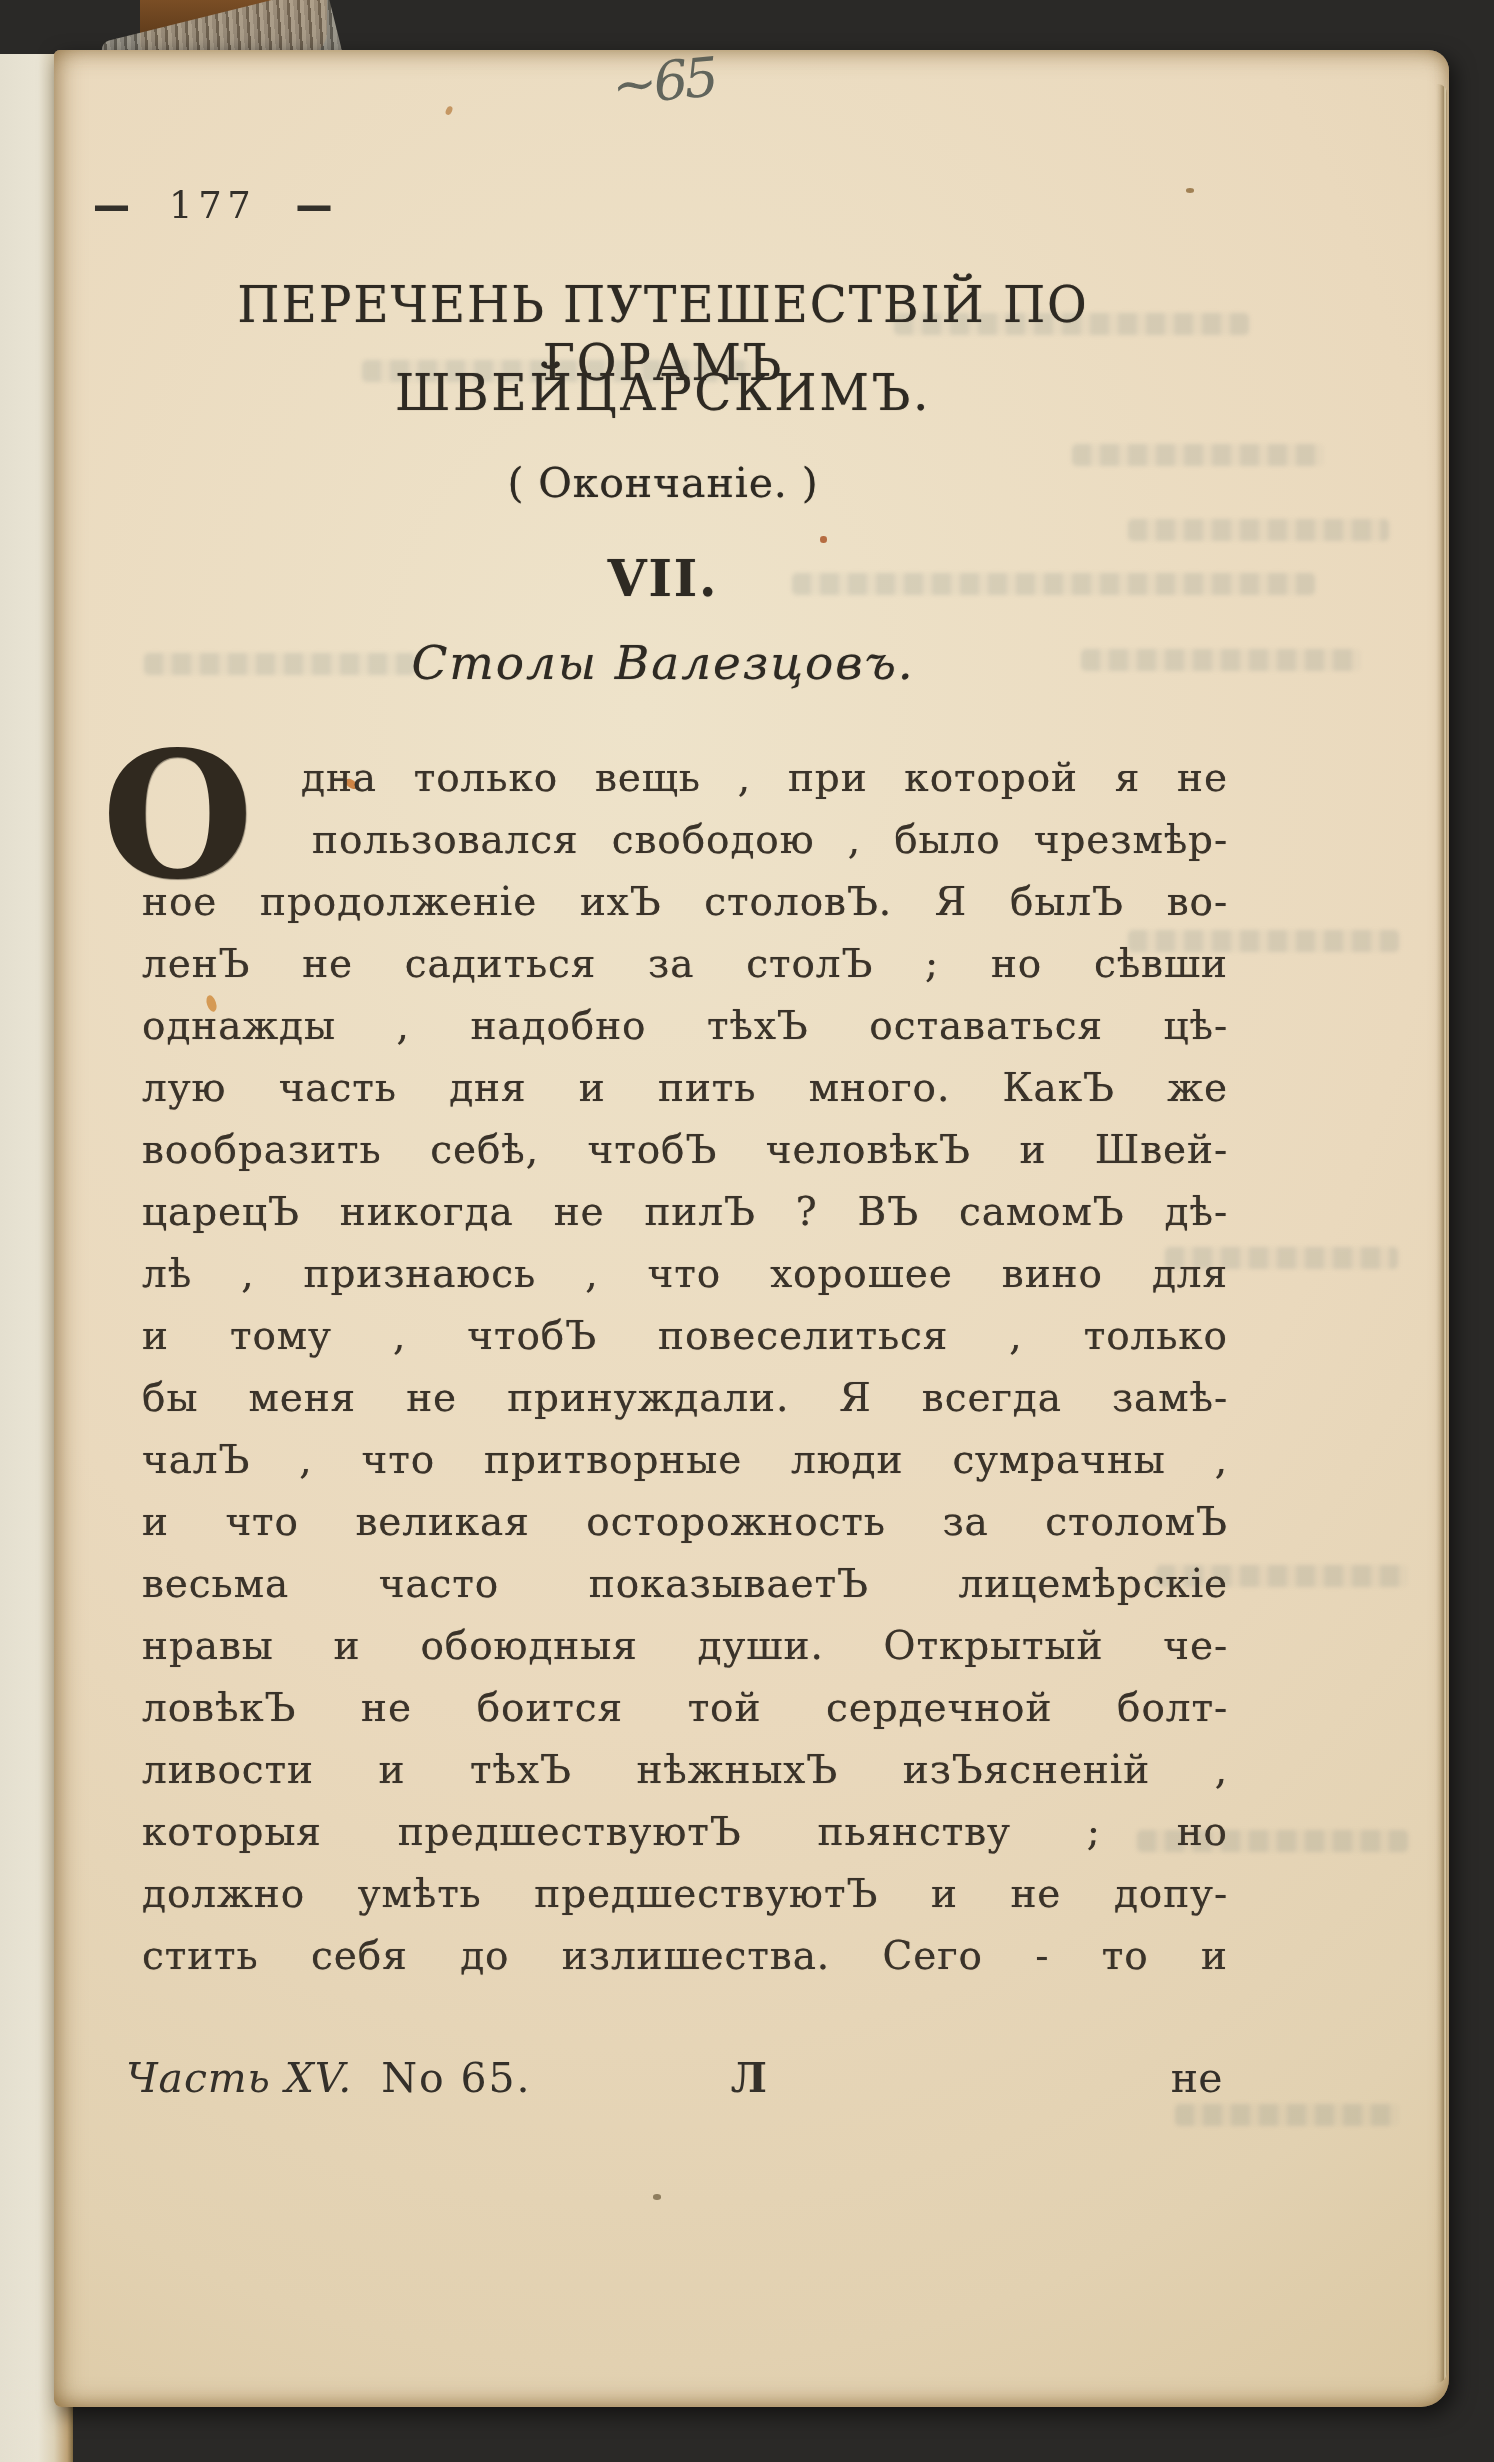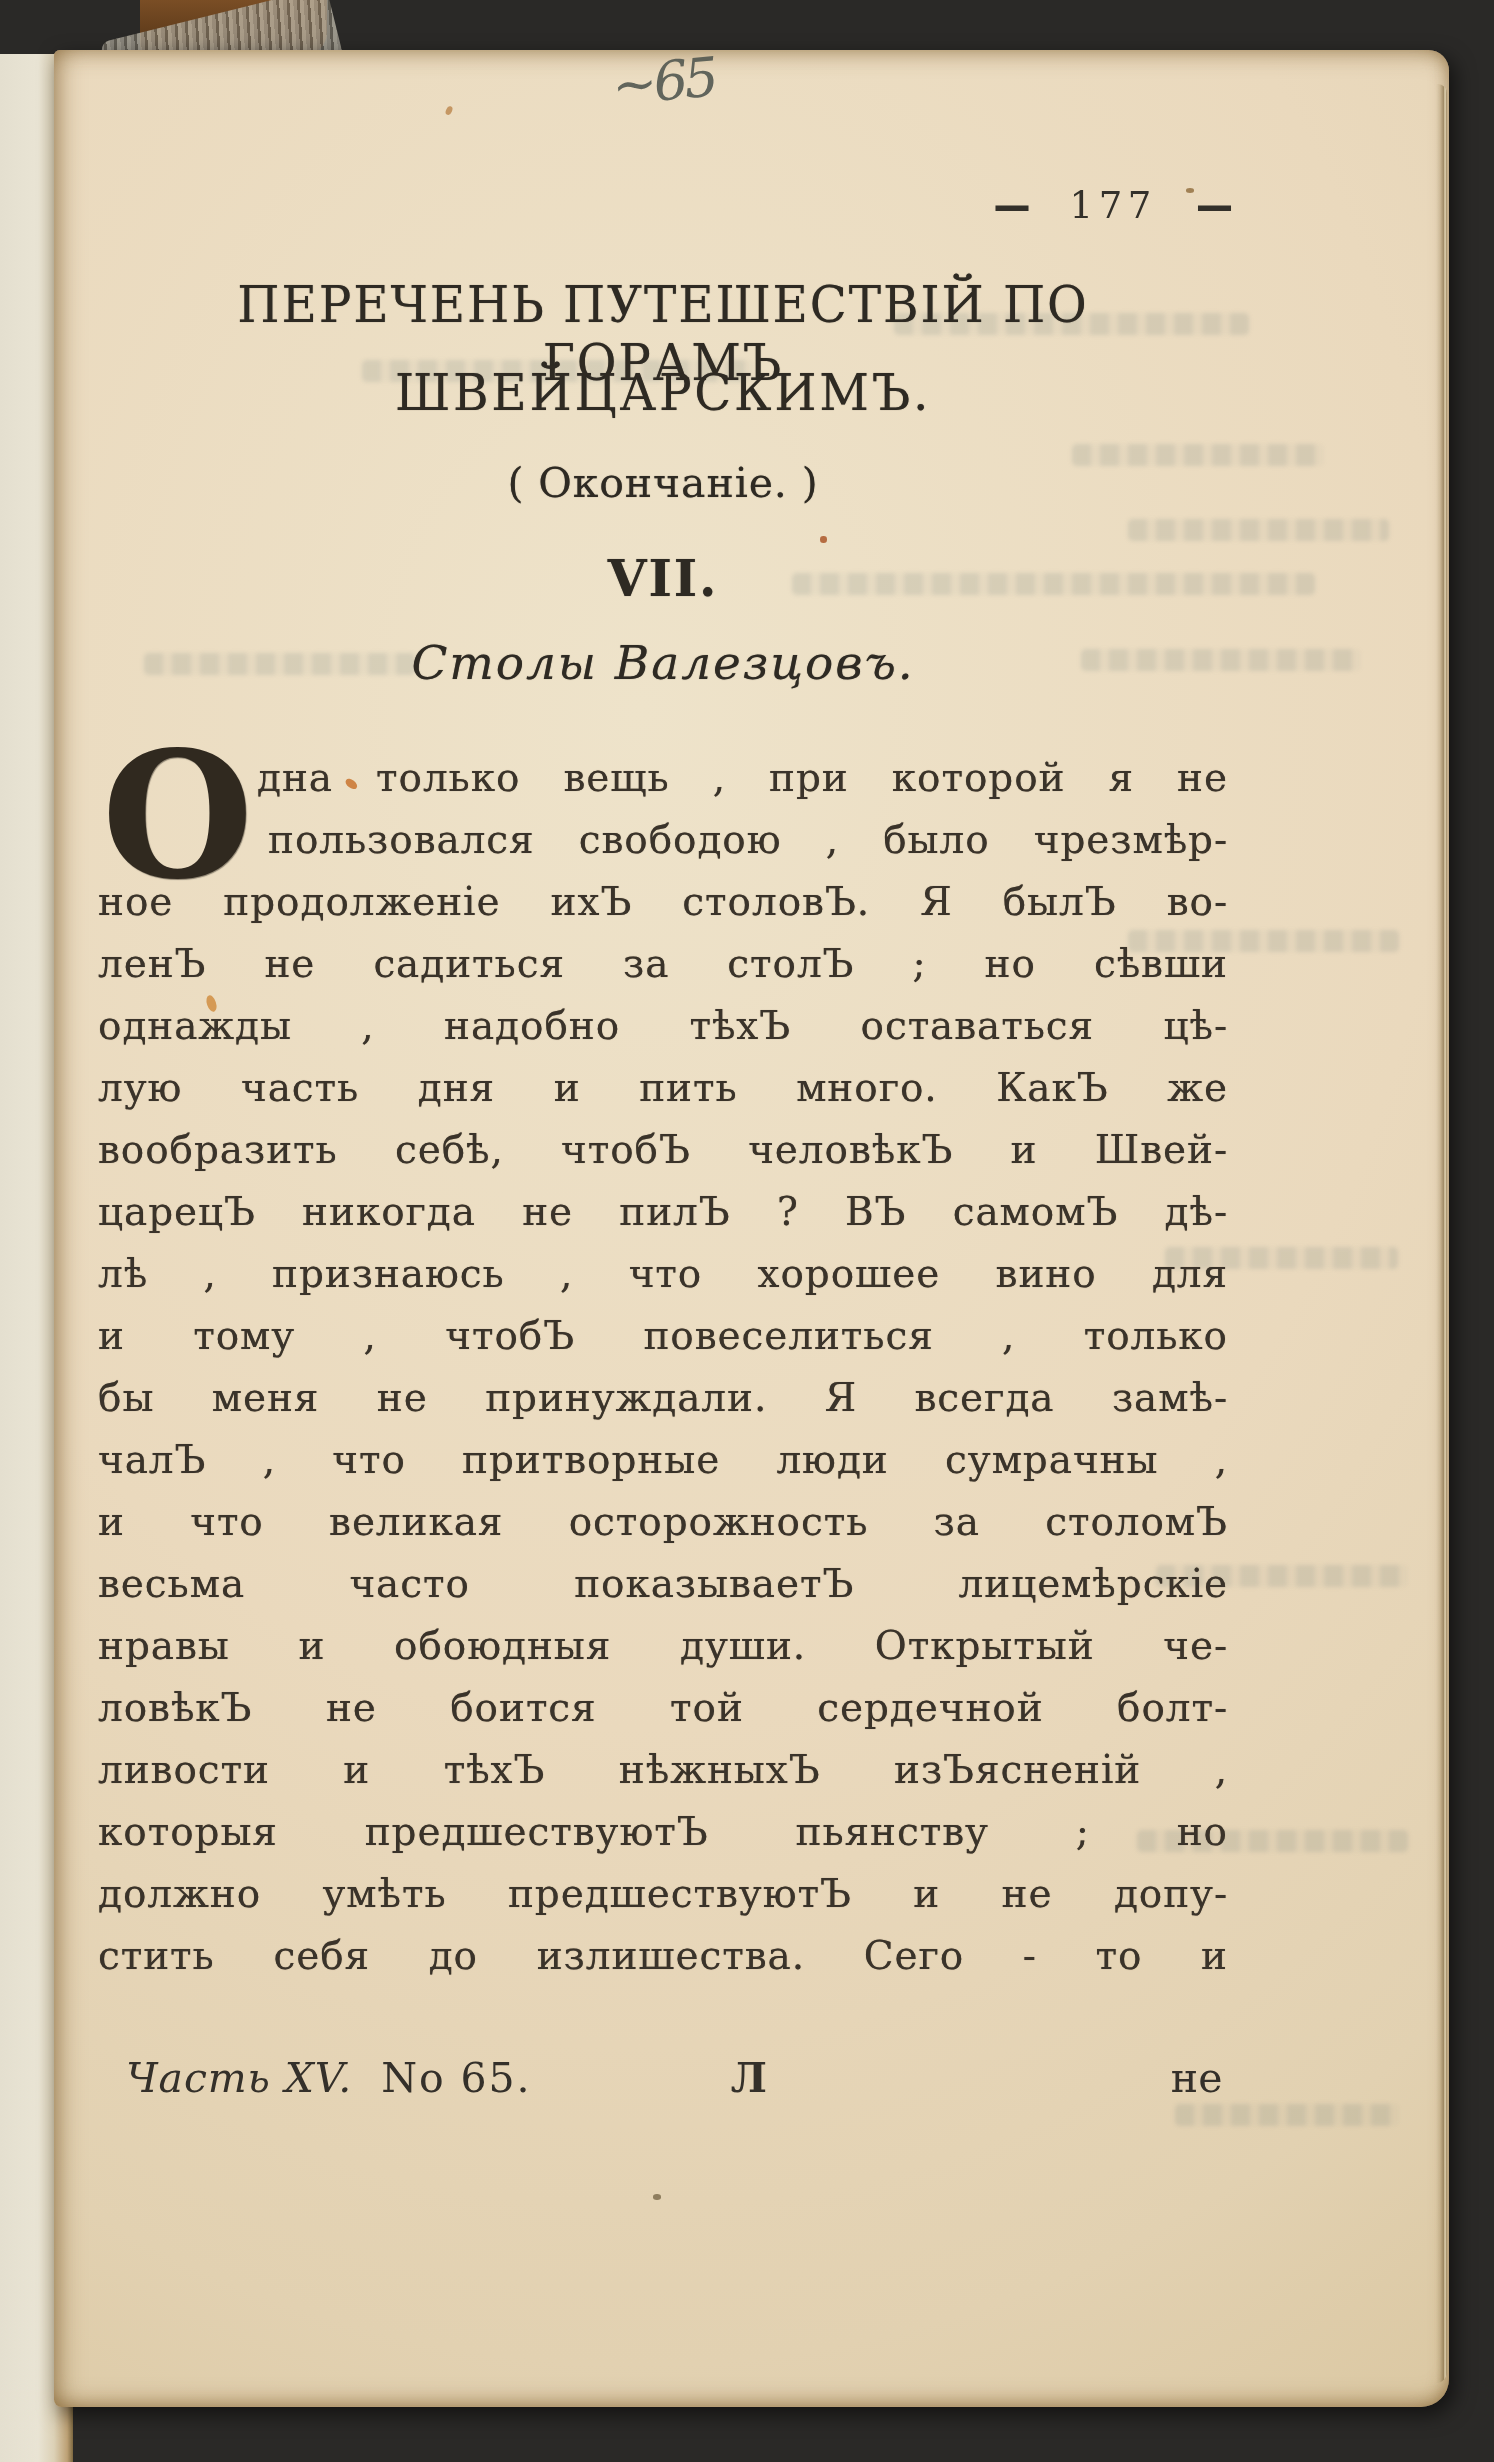--- a/index.html
+++ b/index.html
@@ -65,21 +65,21 @@
   
   .speck{position:absolute;border-radius:50%;}
 
   .hand{
     position:absolute;left:558px;top:0px;
     font-style:italic;font-size:54px;letter-spacing:-3.7px;
     color:#4f554e;transform:rotate(-5deg);opacity:.88;
   }
 
   .pagenum{
-    position:absolute;left:0;top:133px;width:1218px;text-align:right;
+    position:absolute;left:0;top:133px;width:1218px;text-align:left;
     font-size:37px;color:#33302a;
   }
   .pagenum .dash{display:inline-block;margin:0 39px;font-weight:bold;transform:scaleY(1.25);}
   .pagenum .num{letter-spacing:5.6px;}
 
   .ttl{
     position:absolute;left:44px;width:1130px;text-align:center;
     color:#2e2a23;text-shadow:0 0 0.9px rgba(46,42,35,.65);
   }
   .t1{top:226px;font-size:50px;letter-spacing:1.9px;transform:scaleX(.97);}
@@ -90,20 +90,21 @@
 
   .bodyblock{
     position:absolute;left:44px;top:697px;width:1130px;
     font-size:39px;letter-spacing:0.9px;color:#3a332a;
     text-shadow:0 0 0.7px rgba(55,44,28,.7);
   }
   .bl{
     height:62px;line-height:62px;white-space:nowrap;
     text-align:justify;text-align-last:justify;
     overflow:visible;
+    margin-left:44px;
   }
   .bl.in1{padding-left:159px;}
   .bl.in2{padding-left:170px;}
   .dropcap{
     position:absolute;left:3.7px;top:0px;height:138px;line-height:138px;
     font-size:174px;font-weight:bold;color:#30291f;
     text-shadow:0.9px 0.9px 0.9px rgba(48,41,31,.5);
   }
 
   .footerrow{

